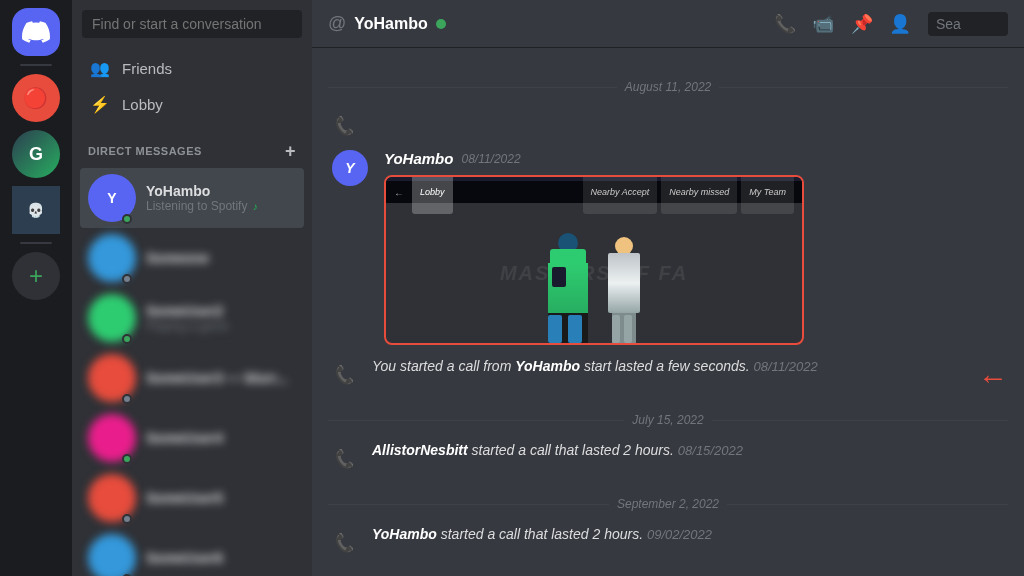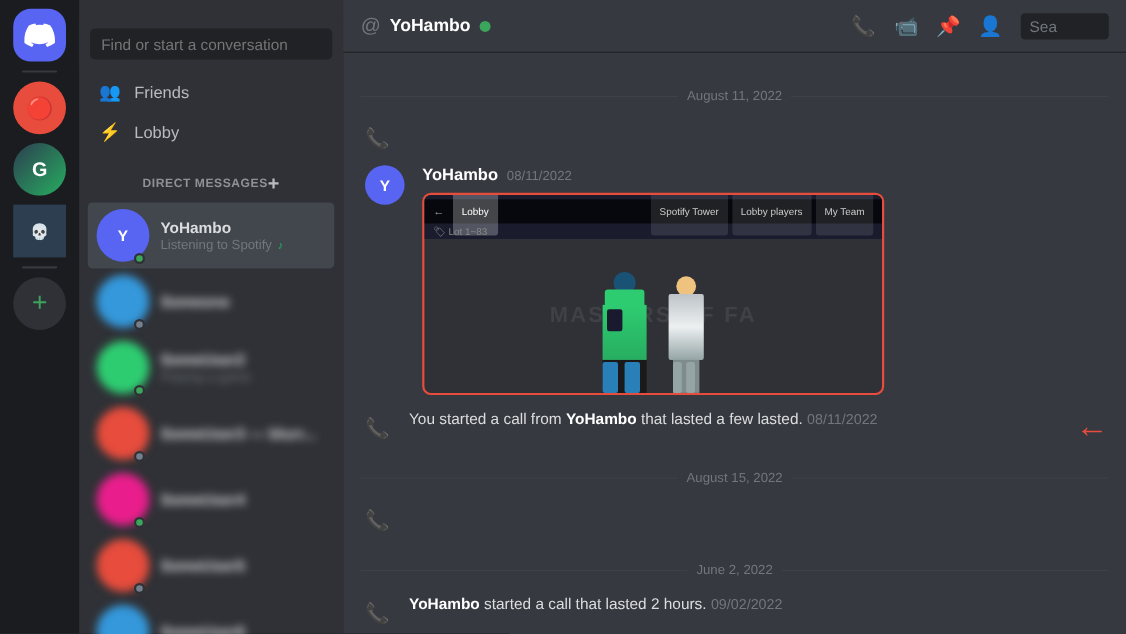--- a/index.html
+++ b/index.html
@@ -78,21 +78,20 @@
       width: 240px;
       background: #2f3136;
       display: flex;
       flex-direction: column;
       flex-shrink: 0;
       overflow: hidden;
     }
     .search-bar {
       padding: 10px 10px 8px;
       background: #2f3136;
-      margin-top: 16px;
     }
     .search-input {
       width: 100%;
       background: #202225;
       border: none;
       border-radius: 4px;
       padding: 6px 10px;
       color: #72767d;
       font-size: 14px;
       outline: none;
@@ -116,21 +115,21 @@
       height: 20px;
       display: flex;
       align-items: center;
       justify-content: center;
       color: #b9bbbe;
       font-size: 16px;
     }
     .dm-header {
       display: flex;
       align-items: center;
-      justify-content: center;
+      justify-content: space-between;
       padding: 16px 16px 4px;
       font-size: 11px;
       font-weight: 700;
       color: #8e9297;
       text-transform: uppercase;
       letter-spacing: 0.5px;
     }
     .dm-add-btn {
       cursor: pointer;
       color: #b9bbbe;
@@ -249,20 +248,21 @@
     }
 
     
     .messages-area {
       flex: 1;
       overflow-y: auto;
       padding: 16px 16px;
       display: flex;
       flex-direction: column;
       gap: 4px;
+      font-style: italic;
     }
 
     .date-divider {
       display: flex;
       align-items: center;
       gap: 8px;
       margin: 16px 0 8px;
       font-size: 12px;
       color: #72767d;
     }
@@ -544,26 +544,23 @@
           <span style="font-size:15px;font-weight:700;color:#fff;">YoHambo</span>
           <span style="font-size:12px;color:#72767d;">08/11/2022</span>
         </div>
         <div class="post-card">
 
           <div style="background:#1a1c2e;padding:4px 0 0;">
             <div class="game-ui-bar">
               <span style="color:#aaa;font-size:10px;margin-right:4px;">←</span>
               <span class="game-ui-bar-btn active-tab">Lobby</span>
               <span style="flex:1;"></span>
-              <span class="game-ui-bar-btn">Spotify Tower</span>
-              <span class="game-ui-bar-btn">Lobby players</span>
+              <span class="game-ui-bar-btn">Nearby Accept</span>
+              <span class="game-ui-bar-btn">Nearby missed</span>
               <span class="game-ui-bar-btn">My Team</span>
-            </div>
-            <div style="font-size:9px;color:#888;padding:2px 8px;">
-              🏷 <span>Lot 1~83</span>
             </div>
           </div>
           <div class="game-characters">
             <div class="watermark">MASTERS OF FA</div>
 
             <div style="display:flex;flex-direction:column;align-items:center;position:relative;z-index:2;">
               <div style="width:20px;height:20px;background:#1a5276;border-radius:50%;margin-bottom:-4px;"></div>
               <div style="width:36px;height:14px;background:#2ecc71;border-radius:3px 3px 0 0;"></div>
               <div style="width:40px;height:50px;background:linear-gradient(to bottom,#2ecc71,#27ae60);position:relative;">
                 <div style="position:absolute;left:4px;top:4px;width:14px;height:20px;background:#1a1a2e;border-radius:2px;"></div>
@@ -587,41 +584,46 @@
         </div>
       </div>
     </div>
 
     <div class="message-row" style="position:relative;">
       <div class="message-icon">
         <span style="color:#72767d;font-size:18px;">📞</span>
       </div>
       <div class="message-content">
         <span class="message-text">
-          <span>You started a call from </span><span class="bold">YoHambo</span><span> that lasted a few lasted. </span><span class="muted">08/11/2022</span>
+          <span>You started a call from </span><span class="bold">YoHambo</span><span> start lasted a few seconds. </span><span class="muted">08/11/2022</span>
         </span>
       </div>
 
       <div style="margin-left:20px;color:#e74c3c;font-size:30px;display:flex;align-items:center;">
         ←
       </div>
     </div>
 
     <div class="date-divider">
-      <span>August 15, 2022</span>
+      <span>July 15, 2022</span>
     </div>
 
     <div class="message-row">
       <div class="message-icon">
         <span class="phone-icon">📞</span>
       </div>
+      <div class="message-content">
+        <span class="message-text">
+          <span class="bold">AllistorNesbitt</span><span> started a call that lasted 2 hours. </span><span class="muted">08/15/2022</span>
+        </span>
+      </div>
     </div>
 
     <div class="date-divider">
-      <span>June 2, 2022</span>
+      <span>September 2, 2022</span>
     </div>
 
     <div class="message-row" style="position:relative;">
       <div class="message-icon">
         <span class="phone-icon">📞</span>
       </div>
       <div class="message-content">
         <span class="message-text">
           <span class="bold">YoHambo</span><span> started a call that lasted 2 hours. </span><span class="muted">09/02/2022</span>
         </span>

